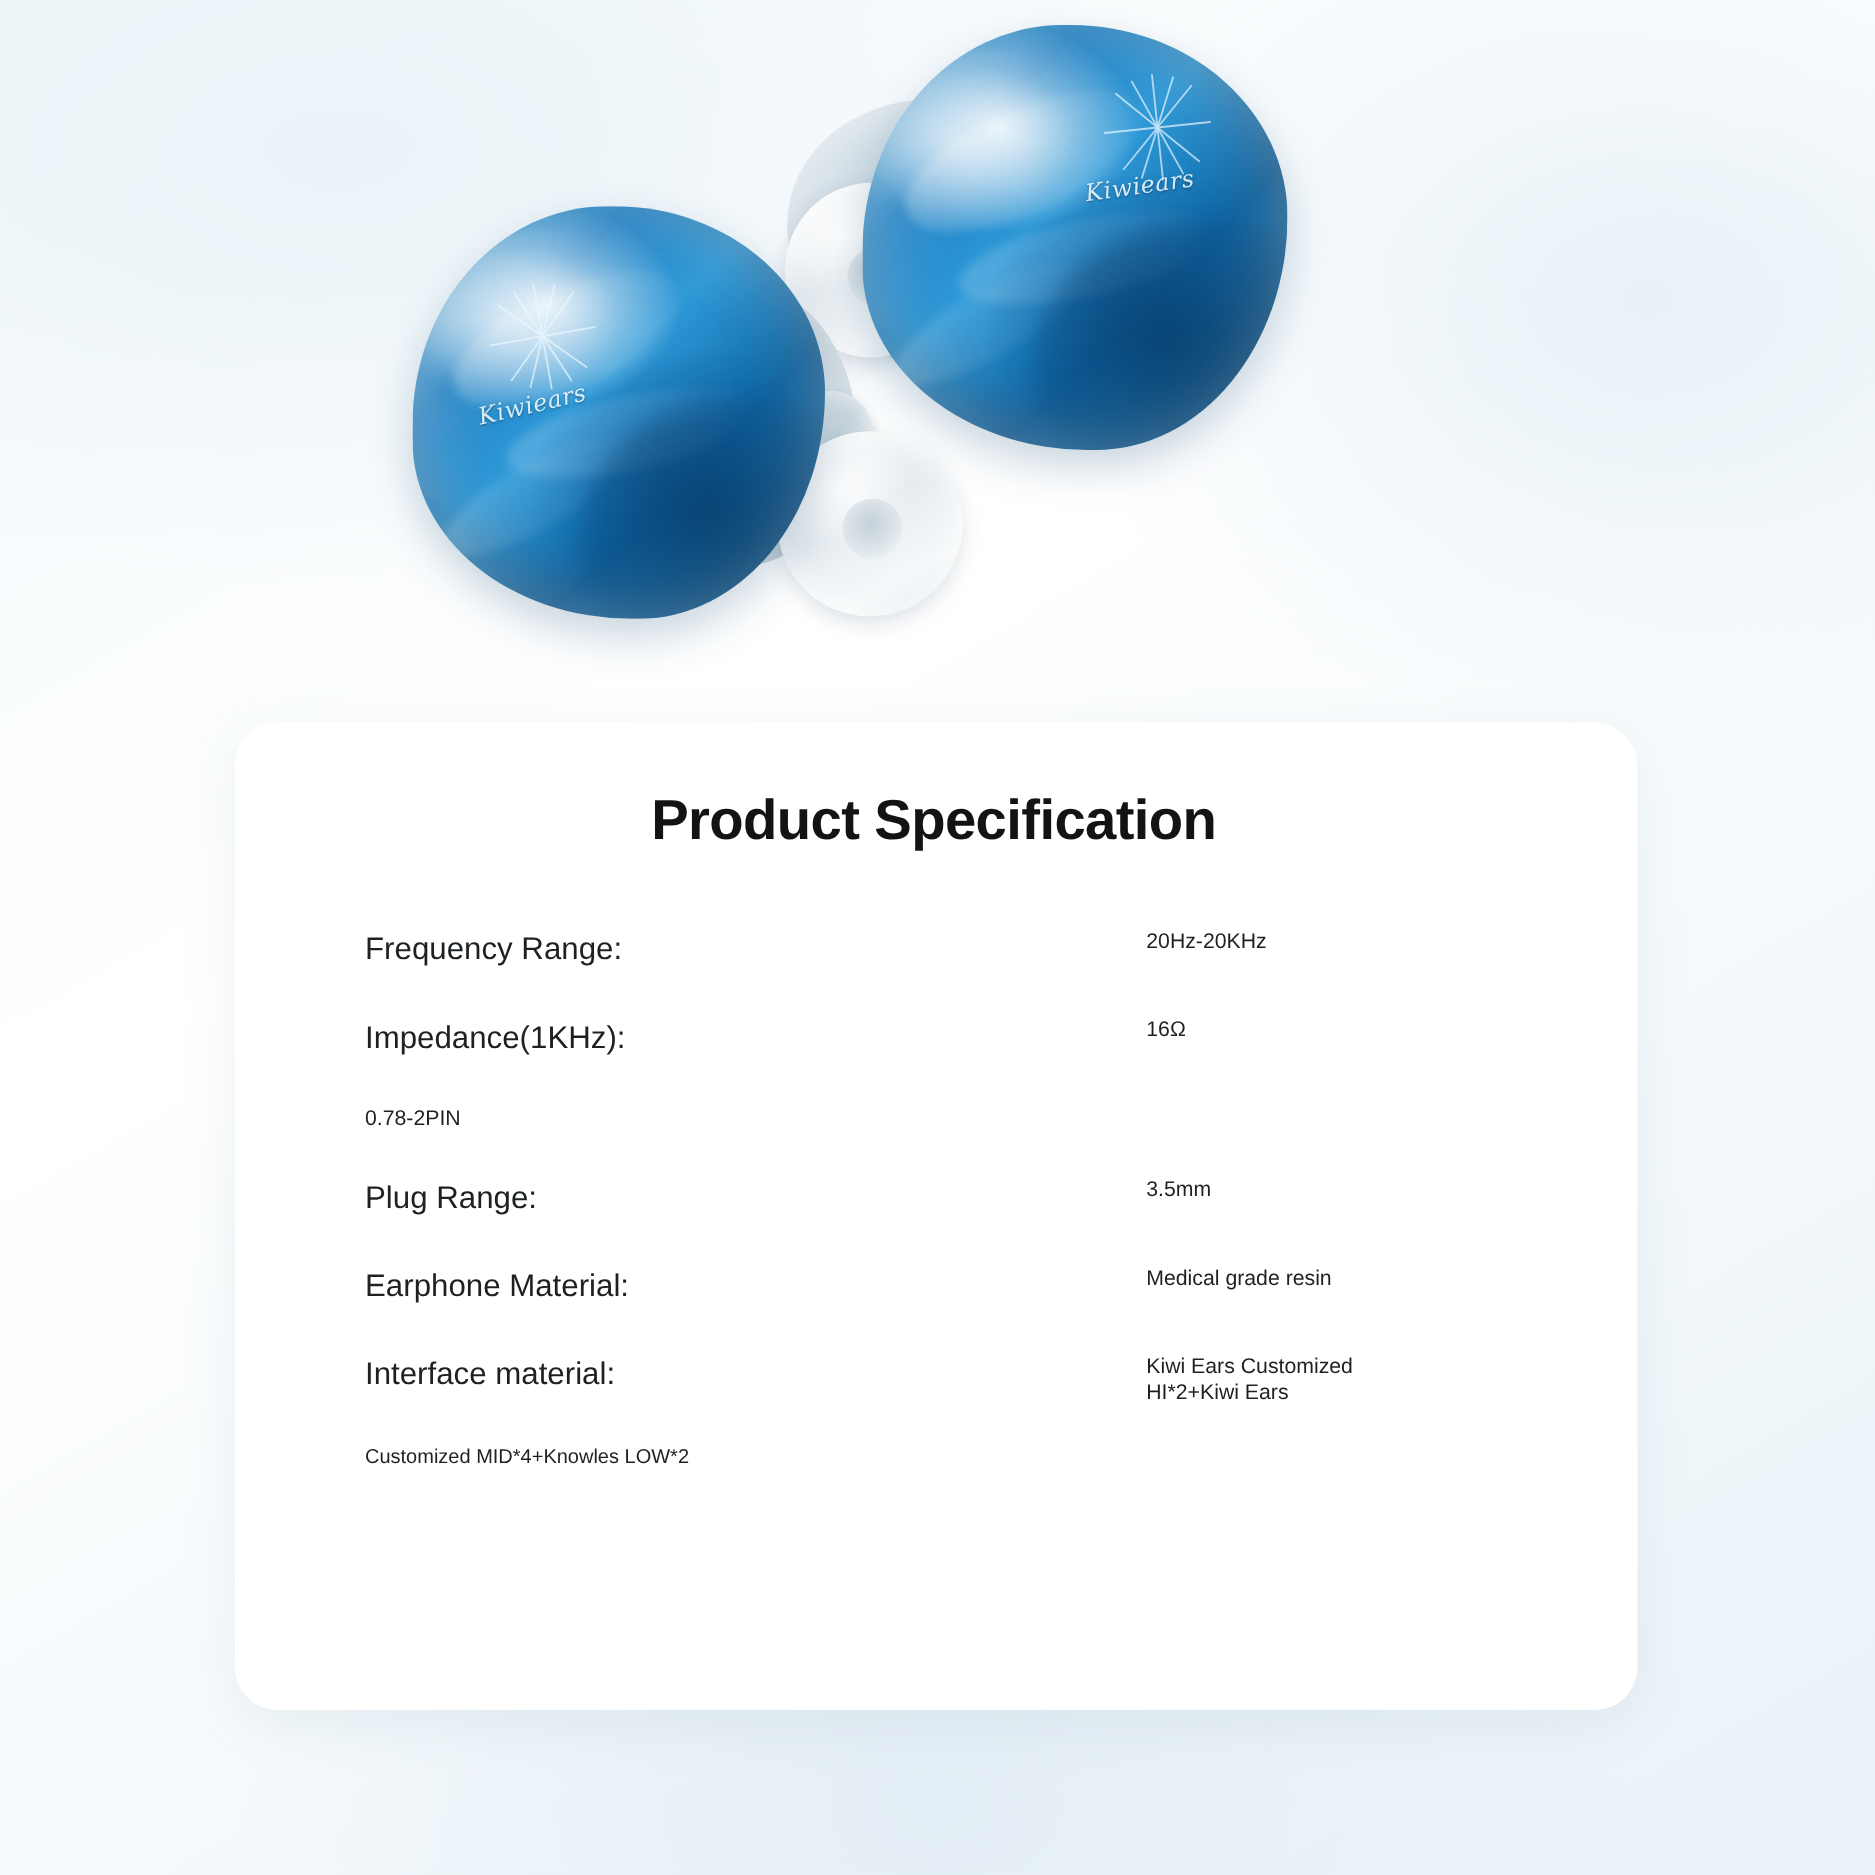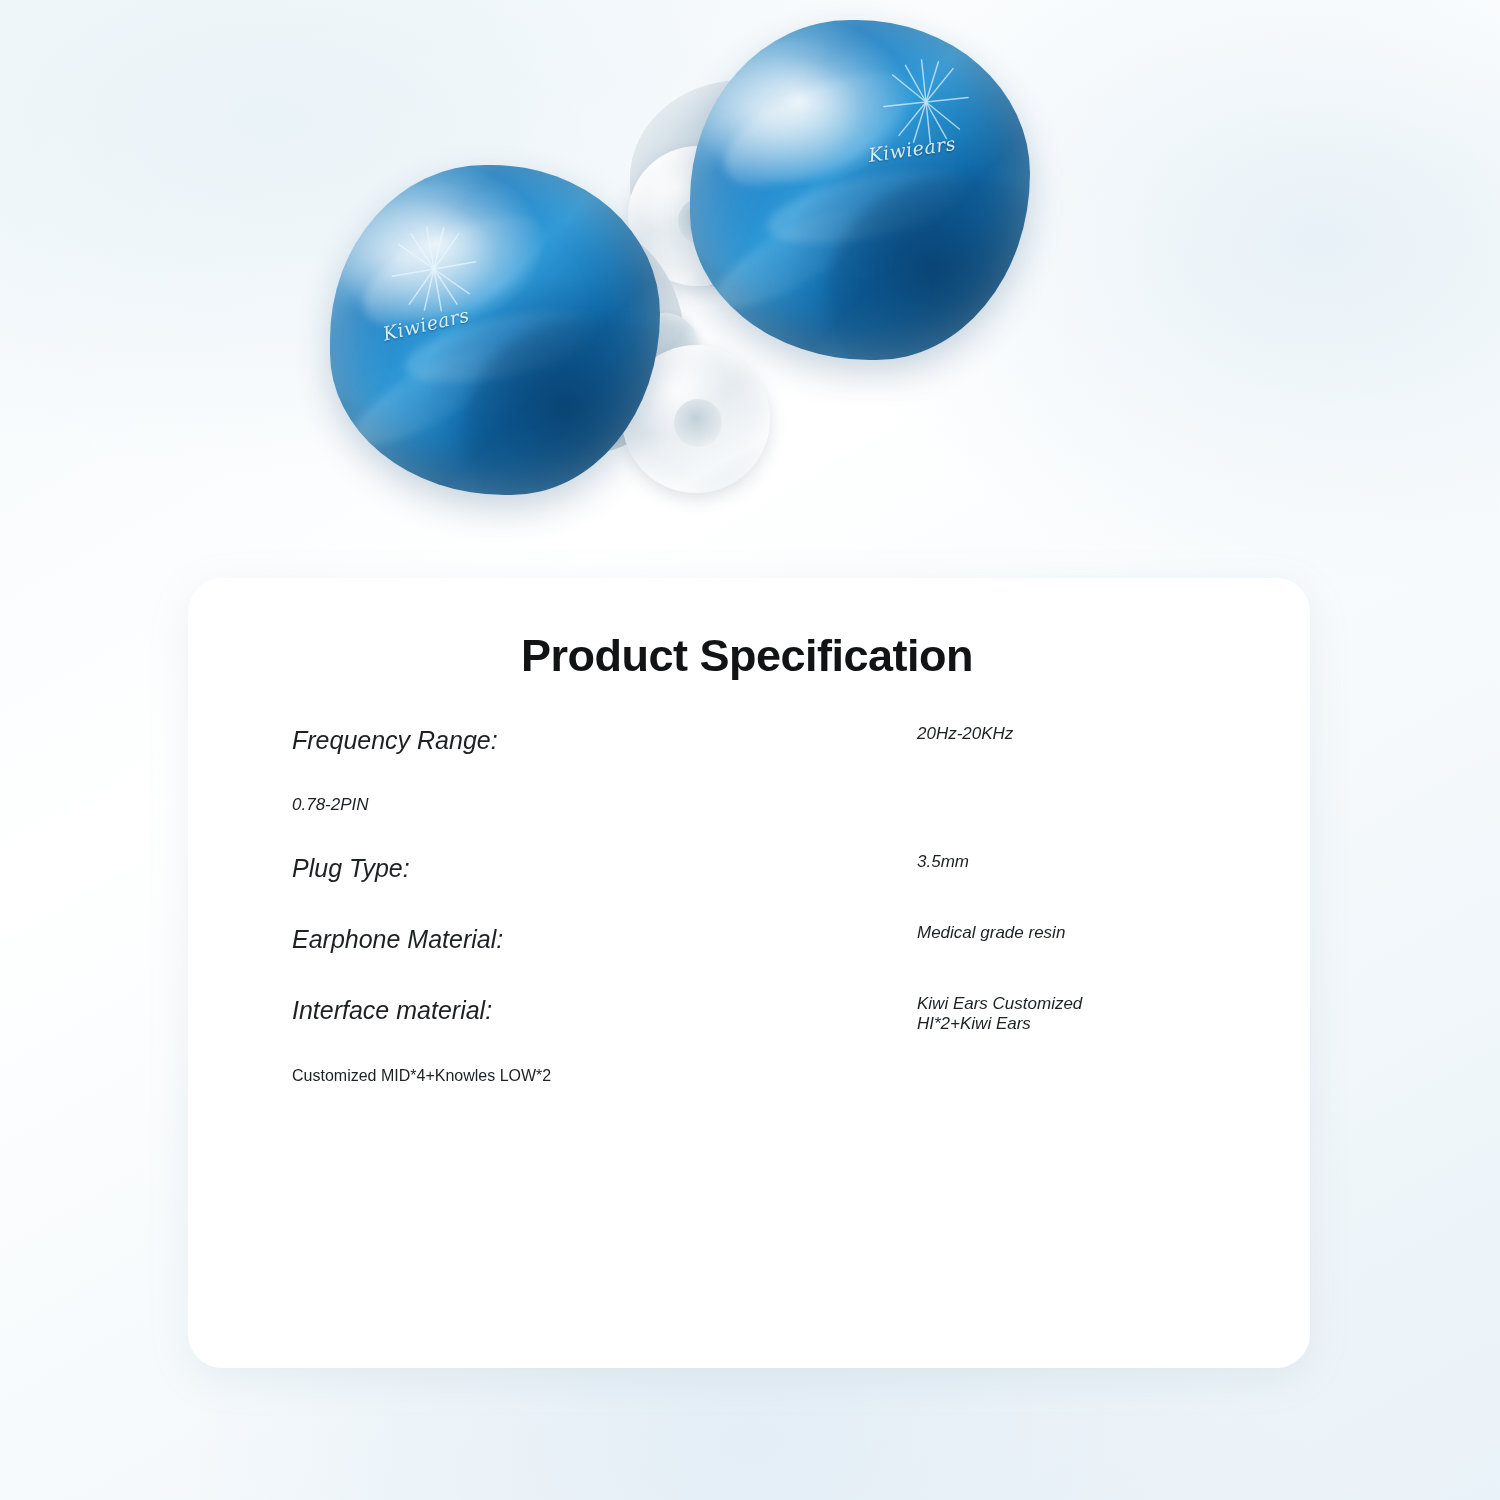--- a/index.html
+++ b/index.html
@@ -202,23 +202,22 @@
   .spec-title {
     text-align: center;
     margin: 52px 4px 0 0;
     font-size: 45px;
     font-weight: 700;
     letter-spacing: -0.5px;
     color: #111315;
   }
 
   .spec-table {
-    margin-top: 42px;
+    margin-top: 61px;
     padding: 0 104px 0 104px;
-    font-style: italic;
   }
 
   .spec-row {
     display: flex;
     align-items: flex-start;
     margin-bottom: 37px;
   }
   .spec-label {
     width: 625px;
     flex: 0 0 625px;
@@ -317,24 +316,28 @@
 
   <div class="spec-card">
     <h1 class="spec-title">Product Specification</h1>
 
     <div class="spec-table">
       <div class="spec-row">
         <div class="spec-label">Frequency Range:</div>
         <div class="spec-value">20Hz-20KHz</div>
       </div>
       <div class="spec-row">
+        <div class="spec-label">Impedance(1KHz):</div>
+        <div class="spec-value">16Ω</div>
+      </div>
+      <div class="spec-row">
         <div class="spec-value">0.78-2PIN</div>
       </div>
       <div class="spec-row">
-        <div class="spec-label">Plug Type:</div>
+        <div class="spec-label">Plug Range:</div>
         <div class="spec-value">3.5mm</div>
       </div>
       <div class="spec-row">
         <div class="spec-label">Earphone Material:</div>
         <div class="spec-value">Medical grade resin</div>
       </div>
       <div class="spec-row">
         <div class="spec-label">Interface material:</div>
         <div class="spec-value">Kiwi Ears Customized
 HI*2+Kiwi Ears</div>

